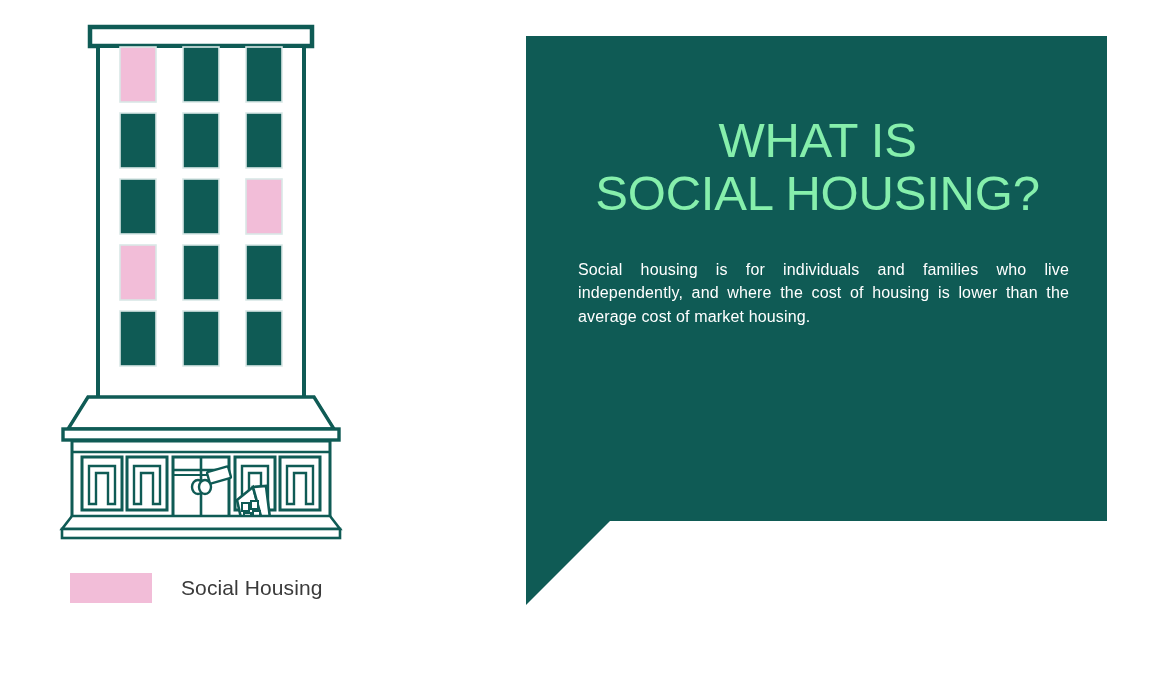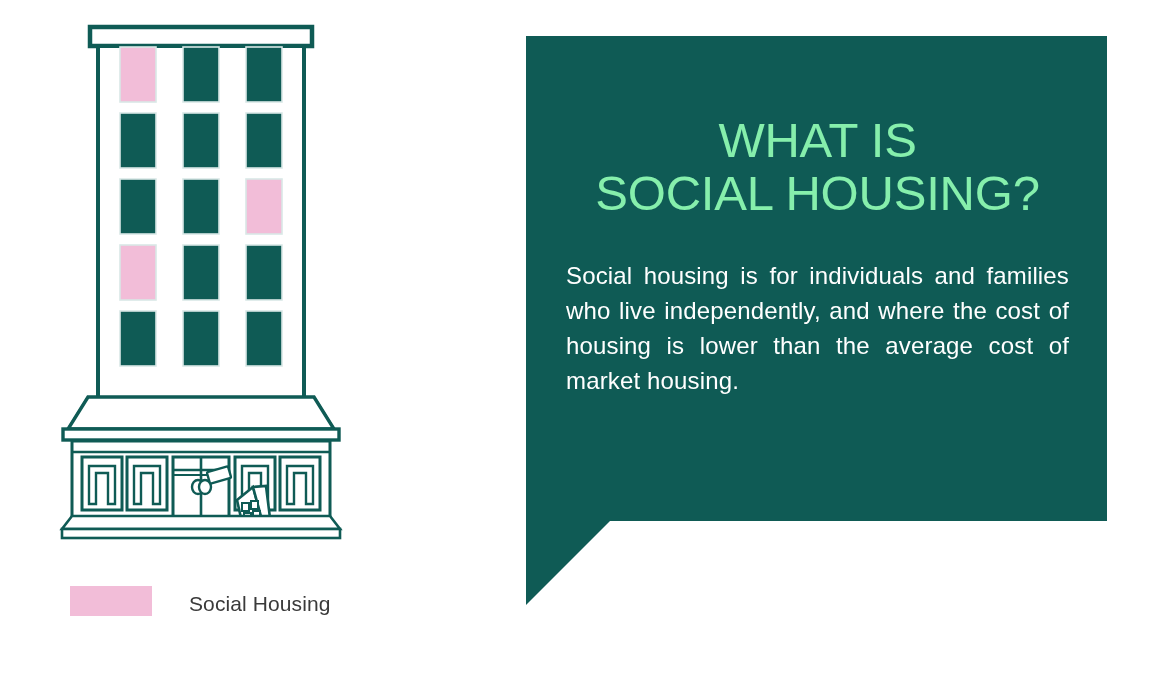--- a/index.html
+++ b/index.html
@@ -27,23 +27,22 @@
 
   
   #legend {
     position: absolute;
     left: 70px;
     top: 560px;
     width: 380px;
   }
   .legend-row {
     display: flex;
-    align-items: flex-end;
+    align-items: center;
     height: 56px;
-    gap: 8px;
   }
   .legend-swatch {
     width: 82px;
     height: 30px;
     flex: 0 0 auto;
   }
   .legend-swatch.social { background: #F2BDD8; }
   .legend-swatch.market { background: #0F5B55; }
   .legend-label {
     margin-left: 29px;
@@ -85,24 +84,24 @@
     font-size: 49px;
     line-height: 1.08;
     text-align: center;
     letter-spacing: -0.2px;
     margin: 0;
     font-weight: normal;
     white-space: pre-line;
   }
   #bubble-body {
     color: #ffffff;
-    font-size: 24px;
+    font-size: 16px;
     line-height: 1.46;
     text-align: justify;
-    margin: 38px 0 0 0;
+    margin: 38px 0 0 12px;
     letter-spacing: 0.15px;
   }
 </style>
 </head>
 <body>
 
 <div id="canvas">
 
   <svg id="illustration" viewBox="0 0 430 560" xmlns="http://www.w3.org/2000/svg">
 

